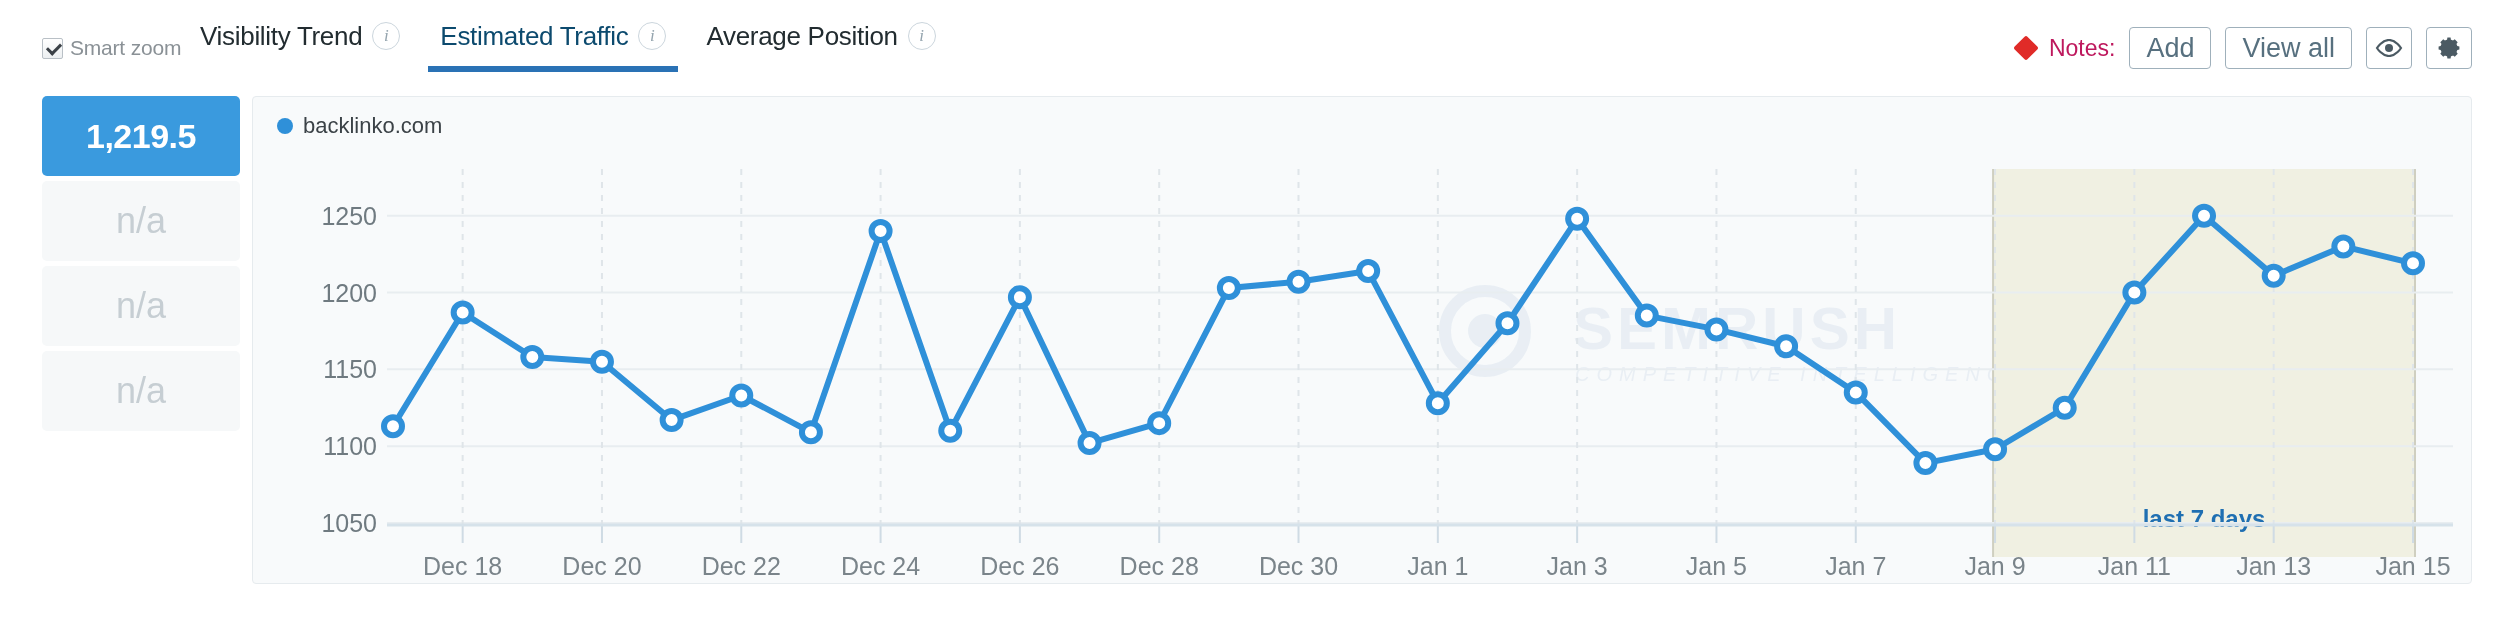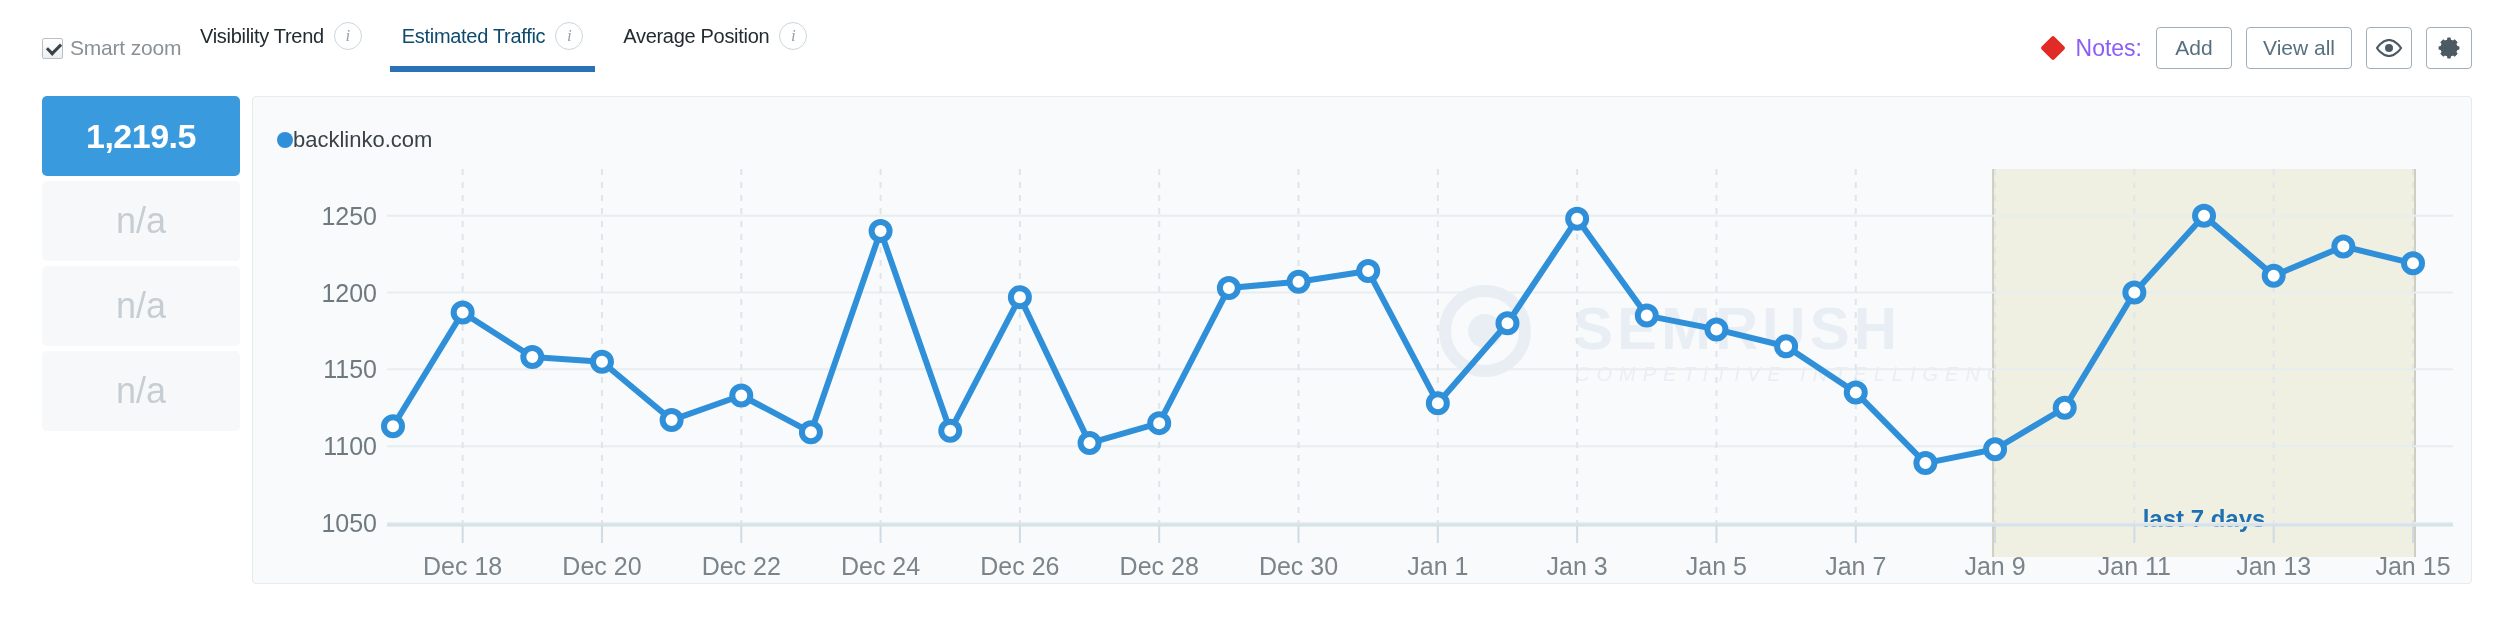--- a/index.html
+++ b/index.html
@@ -29,63 +29,63 @@
     width:11px;height:6px;border-left:3px solid #3b4147;border-bottom:3px solid #3b4147;
     transform:rotate(-45deg);
   }
   .smartzoom .lbl{font-size:21px;color:#8a9196;letter-spacing:-.2px;}
 
   .tabs{position:absolute;left:180px;top:0;height:72px;display:flex;align-items:flex-start;}
   .tab{
     position:relative;height:72px;display:flex;align-items:center;gap:10px;
     padding:0 20px;cursor:pointer;box-sizing:border-box;
   }
-  .tab .tlabel{font-size:20px;color:#222c30;letter-spacing:-.3px;line-height:1;}
+  .tab .tlabel{font-size:26px;color:#222c30;letter-spacing:-.3px;line-height:1;}
   .tab.active .tlabel{color:#0c4a6e;}
   .tab.active:after{
     content:"";position:absolute;left:8px;right:8px;bottom:0;height:6px;background:#2a72b5;
   }
   .info{
     width:28px;height:28px;border-radius:50%;border:1.5px solid #ccd6dd;
     color:#94a4ae;font-size:17px;font-style:italic;font-family:"Liberation Serif",serif;
     display:flex;align-items:center;justify-content:center;flex:0 0 auto;
     box-sizing:border-box;
   }
 
   .notes{
     position:absolute;right:28px;top:48px;transform:translateY(-50%);
     display:flex;align-items:center;gap:14px;
   }
   .diamond{width:18px;height:18px;background:#e02b28;transform:rotate(45deg);border-radius:2px;}
-  .notes-lbl{font-size:23px;color:#8b5cf6;}
+  .notes-lbl{font-size:23px;color:#be185d;}
   .btn{
     min-width:76px;height:42px;border:1px solid #9fb0bb;border-radius:4px;background:#fff;
     display:flex;align-items:center;justify-content:center;
-    font-size:21px;color:#57707f;padding:0 16px;box-sizing:border-box;cursor:pointer;
+    font-size:27px;color:#57707f;padding:0 16px;box-sizing:border-box;cursor:pointer;
   }
   .btn.icononly{min-width:46px;width:46px;padding:0;}
   .eye{position:relative;width:28px;height:18px;}
   .eye svg,.gear svg{display:block;}
 
   
   .metrics{position:absolute;left:42px;top:96px;width:198px;}
   .mbox{
     height:80px;border-radius:5px;margin-bottom:5px;
     display:flex;align-items:center;justify-content:center;
     font-size:34px;box-sizing:border-box;
   }
   .mbox.primary{background:#3a9ade;color:#fff;font-weight:bold;letter-spacing:-.5px;}
   .mbox.na{background:#f6f8f9;color:#c6ced3;font-size:36px;}
 
   
   .panel{
     position:absolute;left:252px;top:96px;width:2220px;height:488px;
     background:#f8fafb;border:1px solid #e6ebee;border-radius:4px;box-sizing:border-box;
   }
-  .legend{position:absolute;left:24px;top:30px;display:flex;align-items:center;}
+  .legend{position:absolute;left:24px;top:16px;display:flex;align-items:center;gap:10px;}
   .legend .dot{width:16px;height:16px;border-radius:50%;background:#2f90d9;}
   .legend .name{font-size:22px;color:#3b4247;}
 
   .plot{position:absolute;left:0;top:0;width:2220px;height:488px;}
   .plot svg{display:block;}
 
   .wm{
     position:absolute;left:1160px;top:186px;width:720px;height:110px;
     pointer-events:none;opacity:.55;
   }

